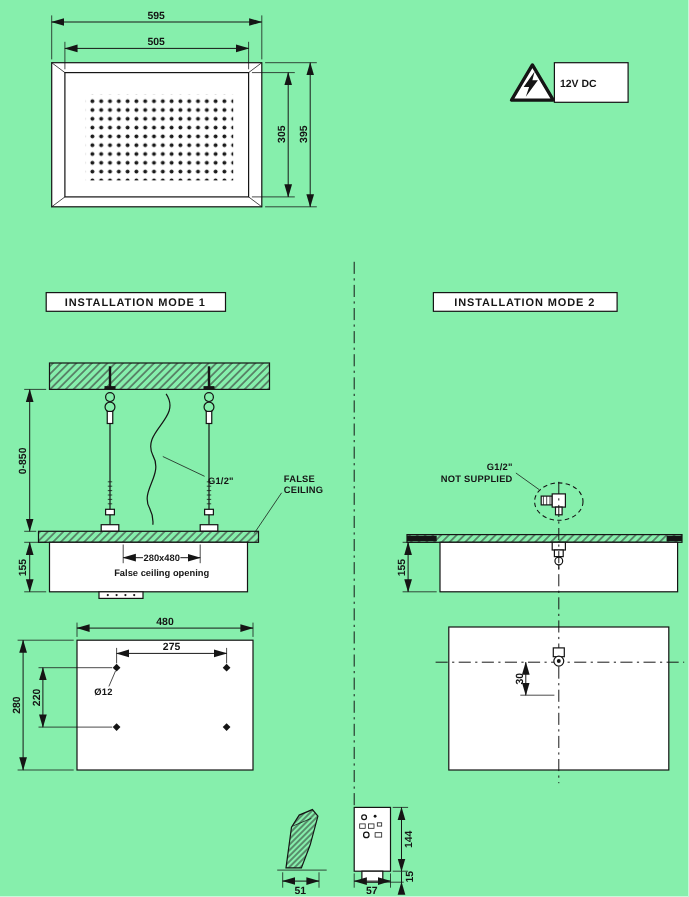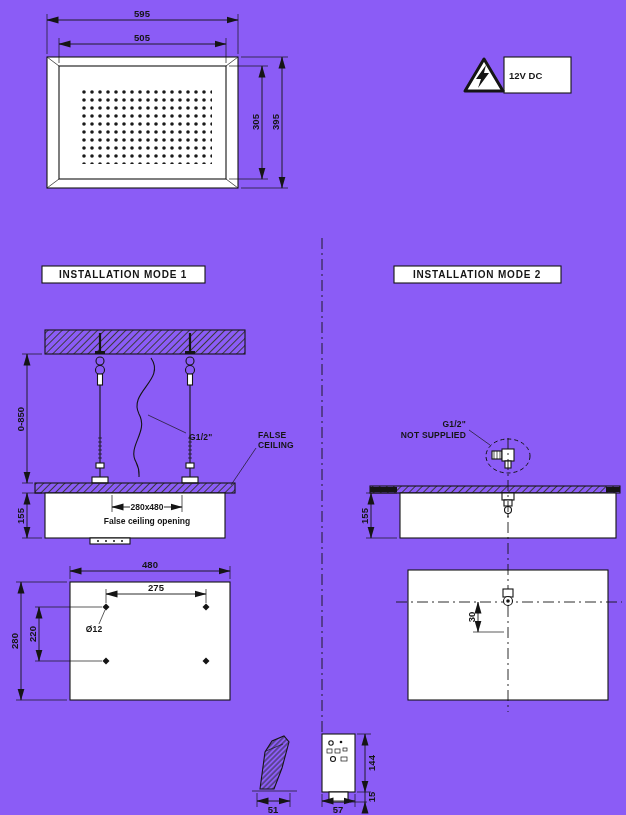--- a/index.html
+++ b/index.html
@@ -1,16 +1,16 @@
 <!DOCTYPE html>
 <html><head>
 <meta charset="utf-8">
 <style>
   html,body{margin:0;padding:0;background:#fff}
-  .sheet{position:relative;width:626px;height:815px;background:#8b5cf6;overflow:hidden}
+  .sheet{position:relative;width:626px;height:815px;background:#86efac;overflow:hidden}
   svg{display:block}
   text{font-family:"Liberation Sans","DejaVu Sans",sans-serif;font-weight:bold;fill:#151515}
   .dim{font-size:9.5px}
   .cap{font-size:8.5px}
   .lbl{font-size:8.5px;letter-spacing:.2px}
   .title{font-size:10px;letter-spacing:.8px}
   .ln{stroke:#151515;stroke-width:1.1;fill:none}
   .st{stroke:#151515;stroke-width:1.1}
   .thick{stroke:#151515;stroke-width:2.2;fill:none}
   .thin{stroke:#151515;stroke-width:.7;fill:none}

